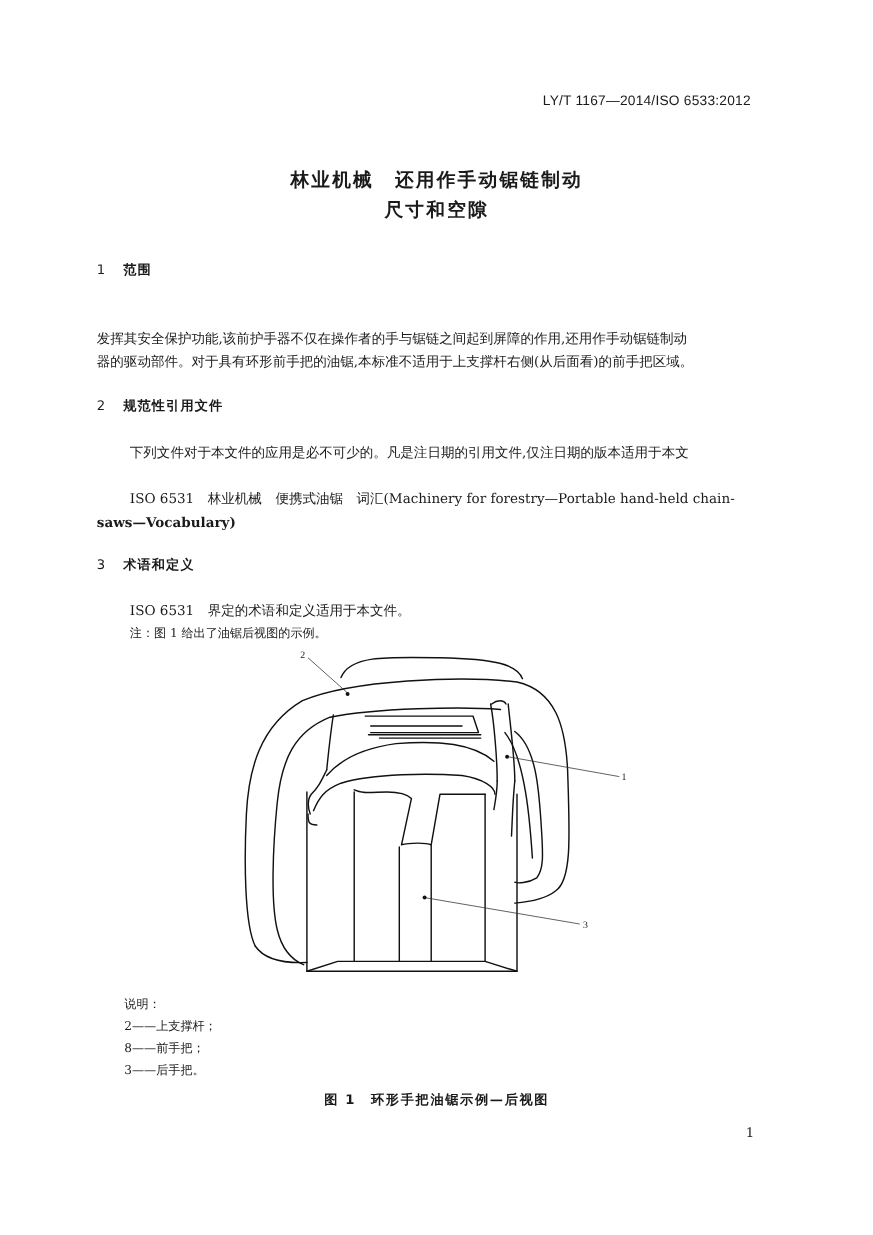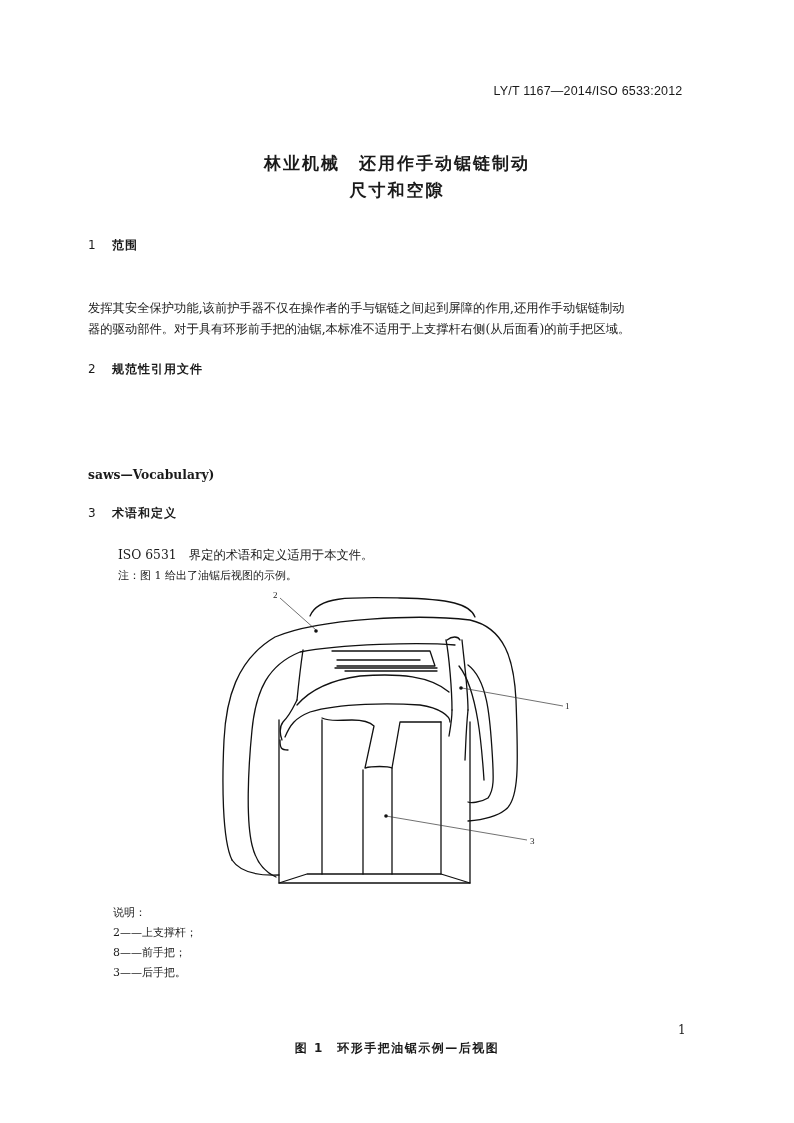--- a/index.html
+++ b/index.html
@@ -36,20 +36,22 @@
 </div>
 <div class="abs para" style="top:277px; height:66px;">
   <div class="line" style="top:42px;">器的驱动部件。对于具有环形前手把的油锯,本标准不适用于上支撑杆右侧(从后面看)的前手把区域。</div>
   <div class="line" style="top:21px;">发挥其安全保护功能,该前护手器不仅在操作者的手与锯链之间起到屏障的作用,还用作手动锯链制动</div>
 </div>
 
 <div class="abs sec-head" style="top:361px;">
   <span class="num">2</span><span>规范性引用文件</span>
 </div>
 <div class="abs para" style="top:401px; height:90px;">
+  <div class="line ind" style="top:0;">下列文件对于本文件的应用是必不可少的。凡是注日期的引用文件,仅注日期的版本适用于本文</div>
+  <div class="line ind" style="top:42px;">ISO 6531　林业机械　便携式油锯　词汇(Machinery for forestry—Portable hand-held chain-</div>
   <div class="line" style="top:63px;font-weight:bold;">saws—Vocabulary)</div>
 </div>
 
 <div class="abs sec-head" style="top:505px;">
   <span class="num">3</span><span>术语和定义</span>
 </div>
 <div class="abs para" style="top:545px; height:22px;">
   <div class="line ind" style="top:0;">ISO 6531　界定的术语和定义适用于本文件。</div>
 </div>
 <div class="abs note" style="top:568px;">注：图 1 给出了油锯后视图的示例。</div>
@@ -112,15 +114,15 @@
   <text class="callout" x="530" y="844">3</text>
 </svg>
 
 <div class="abs legend" style="top:903px;">
   <div>说明：</div>
   <div>2——上支撑杆；</div>
   <div>8——前手把；</div>
   <div>3——后手把。</div>
 </div>
 
-<div class="abs fig-caption" style="top:992px;margin-top:48px;">图 1　环形手把油锯示例—后视图</div>
+<div class="abs fig-caption" style="top:992px;">图 1　环形手把油锯示例—后视图</div>
 
 <div class="abs page-num">1</div>
 
 </body></html>

